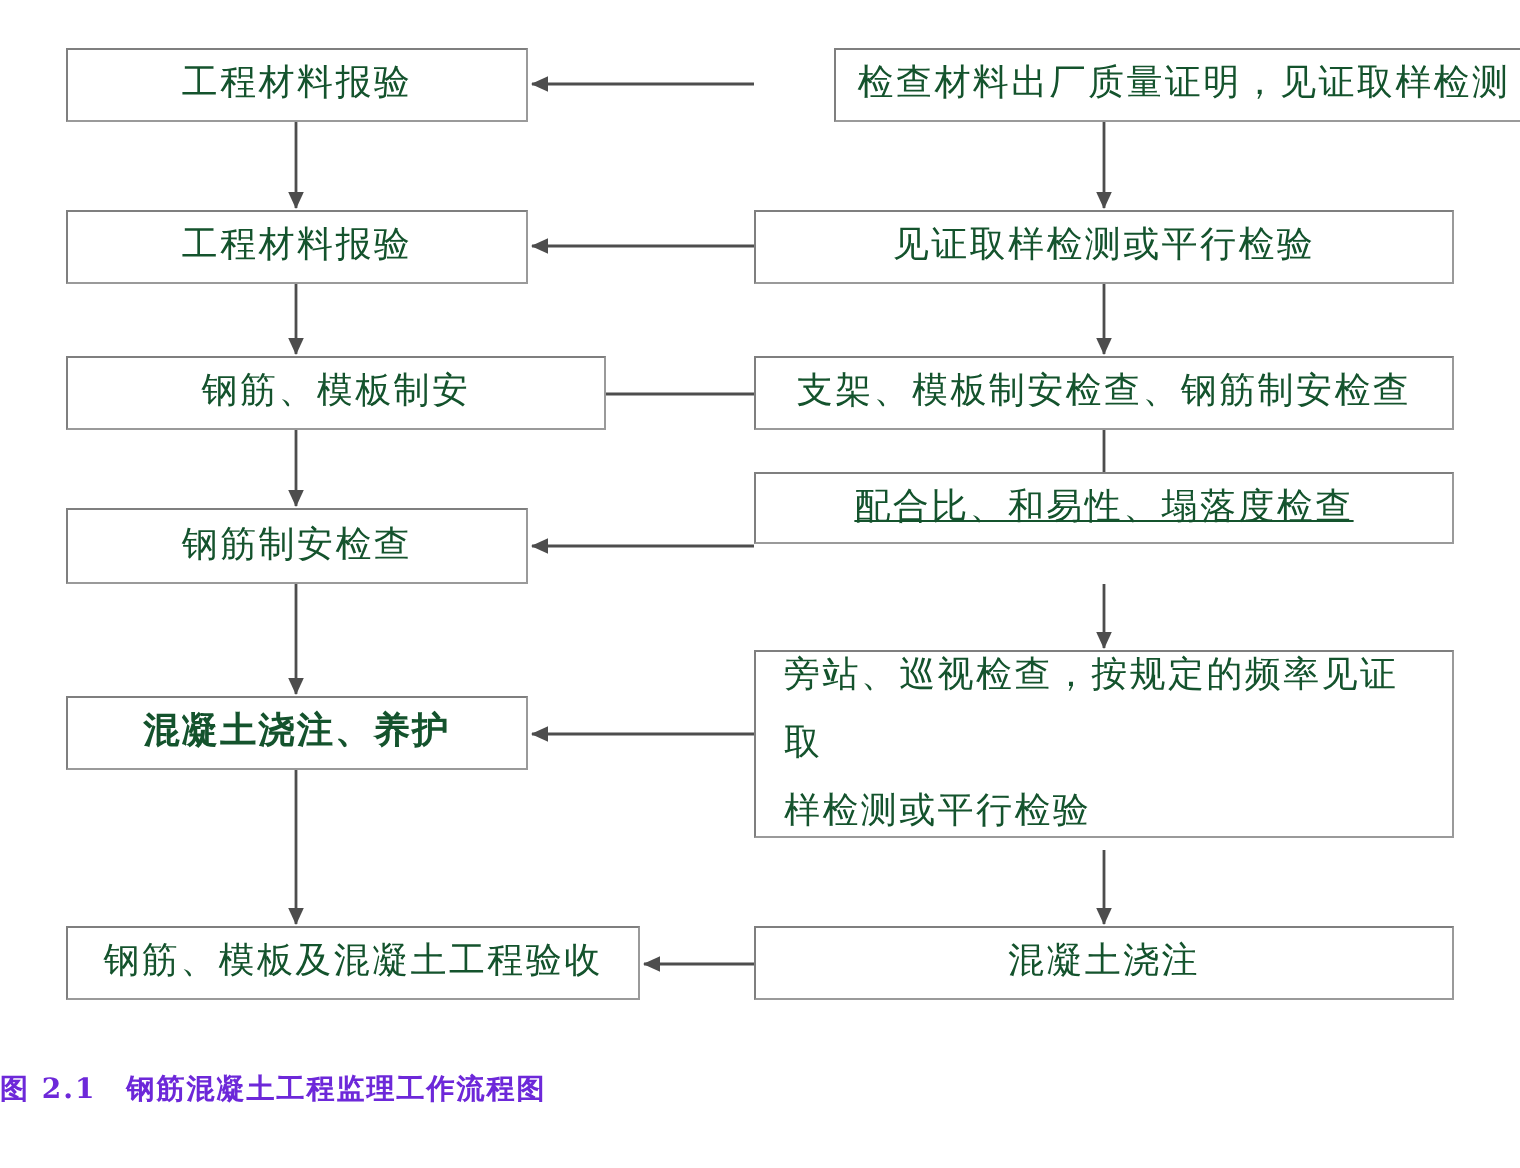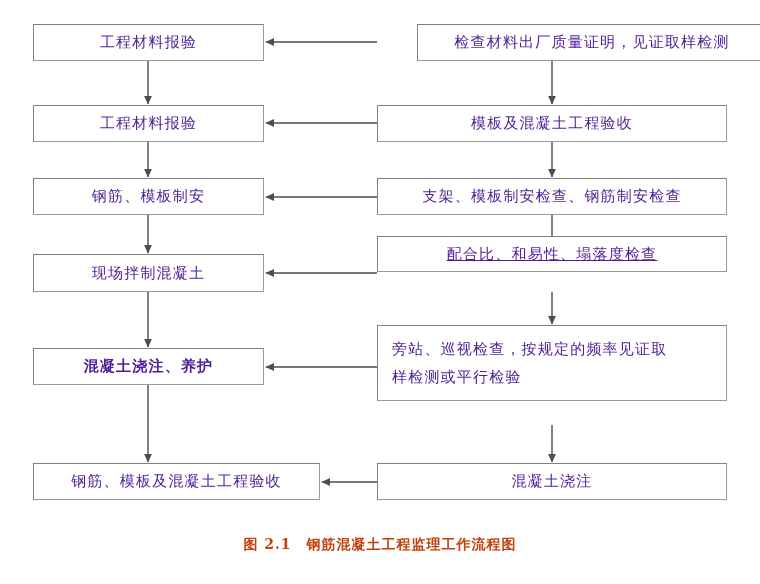--- a/index.html
+++ b/index.html
@@ -16,42 +16,42 @@
   .node{
     position:absolute;
     box-sizing:border-box;
     border:1px solid #7f7f7f;
     border-right-color:#9a9a9a;
     border-bottom-color:#9a9a9a;
     background:#ffffff;
     display:flex;
     align-items:center;
     justify-content:center;
-    color:#4c1d95;
-    font-size:15px;
+    color:#14532d;
+    font-size:18px;
     letter-spacing:1.2px;
     line-height:1.9;
     white-space:pre-line;
   }
   .node.align-left{
     justify-content:flex-start;
     align-items:center;
     padding:6px 14px;
     text-align:left;
   }
   .caption{
     position:absolute;
     left:0;right:0;
     top:536px;
-    text-align:center;
+    text-align:left;
     font-family:"DejaVu Serif","Liberation Serif",serif;
     font-weight:bold;
     font-size:14px;
     letter-spacing:1px;
-    color:#c2410c;
+    color:#6d28d9;
   }
 </style>
 </head>
 <body>
 
 <div id="canvas">
   <svg class="edges" viewBox="0 0 760 584" xmlns="http://www.w3.org/2000/svg">
     <defs>
       <marker id="arrowhead" markerWidth="9" markerHeight="9" refX="8" refY="4.5" orient="auto" markerUnits="userSpaceOnUse">
         <path d="M0,0.6 L8.5,4.5 L0,8.4 z" fill="#4d4d4d"></path>
@@ -72,26 +72,26 @@
         <line y1="123" y2="123" x1="377" x2="266" stroke="#4d4d4d" stroke-width="1.4" marker-end="url(#arrowhead)"></line>
         <line y1="197" y2="197" x1="377" x2="266" stroke="#4d4d4d" stroke-width="1.4" marker-end="url(#arrowhead)"></line>
         <line y1="273" y2="273" x1="377" x2="266" stroke="#4d4d4d" stroke-width="1.4" marker-end="url(#arrowhead)"></line>
         <line y1="367" y2="367" x1="377" x2="266" stroke="#4d4d4d" stroke-width="1.4" marker-end="url(#arrowhead)"></line>
         <line y1="482" y2="482" x1="377" x2="322" stroke="#4d4d4d" stroke-width="1.4" marker-end="url(#arrowhead)"></line>
       </g>
   </svg>
   <div id="node-layer">
       <div class="node" style="left: 33px; top: 24px; width: 231px; height: 37px;">工程材料报验</div>
       <div class="node" style="left: 33px; top: 105px; width: 231px; height: 37px;">工程材料报验</div>
-      <div class="node" style="left: 33px; top: 178px; width: 231px; height: 37px;">钢筋、模板制安</div>
-      <div class="node" style="left: 33px; top: 254px; width: 231px; height: 38px;">现场拌制混凝土</div>
+      <div class="node" style="left: 33px; top: 178px; width: 270px; height: 37px;">钢筋、模板制安</div>
+      <div class="node" style="left: 33px; top: 254px; width: 231px; height: 38px;">钢筋制安检查</div>
       <div class="node" style="left: 33px; top: 348px; width: 231px; height: 37px; font-weight: bold;">混凝土浇注、养护</div>
       <div class="node" style="left: 33px; top: 463px; width: 287px; height: 37px; text-align: center;">钢筋、模板及混凝土工程验收</div>
       <div class="node" style="left: 377px; top: 24px; width: 350px; height: 37px; margin-left: 40px;">检查材料出厂质量证明，见证取样检测</div>
-      <div class="node" style="left: 377px; top: 105px; width: 350px; height: 37px;">模板及混凝土工程验收</div>
+      <div class="node" style="left: 377px; top: 105px; width: 350px; height: 37px;">见证取样检测或平行检验</div>
       <div class="node" style="left: 377px; top: 178px; width: 350px; height: 37px;">支架、模板制安检查、钢筋制安检查</div>
       <div class="node" style="left: 377px; top: 236px; width: 350px; height: 36px; text-decoration: underline;">配合比、和易性、塌落度检查</div>
-      <div class="node align-left" style="left: 377px; top: 325px; width: 350px; height: 76px;">旁站、巡视检查，按规定的频率见证取
+      <div class="node align-left" style="left: 377px; top: 325px; width: 350px; height: 94px;">旁站、巡视检查，按规定的频率见证取
 样检测或平行检验</div>
       <div class="node" style="left: 377px; top: 463px; width: 350px; height: 37px;">混凝土浇注</div>
     </div>
   <div class="caption">图 2.1　钢筋混凝土工程监理工作流程图</div>
 </div>
 
 </body></html>

